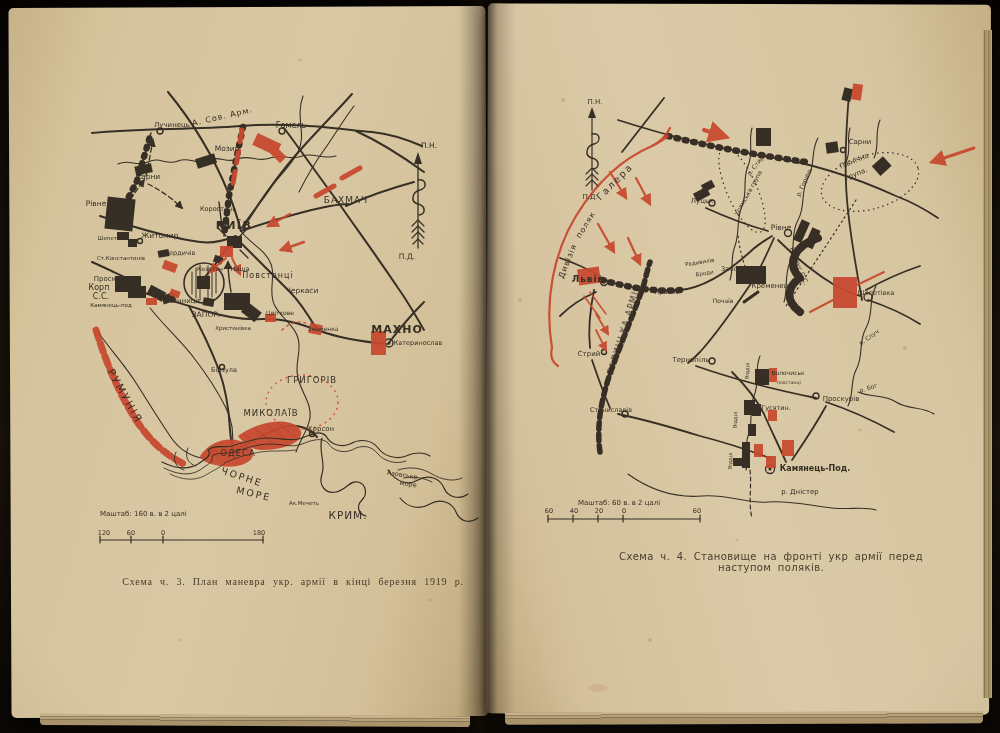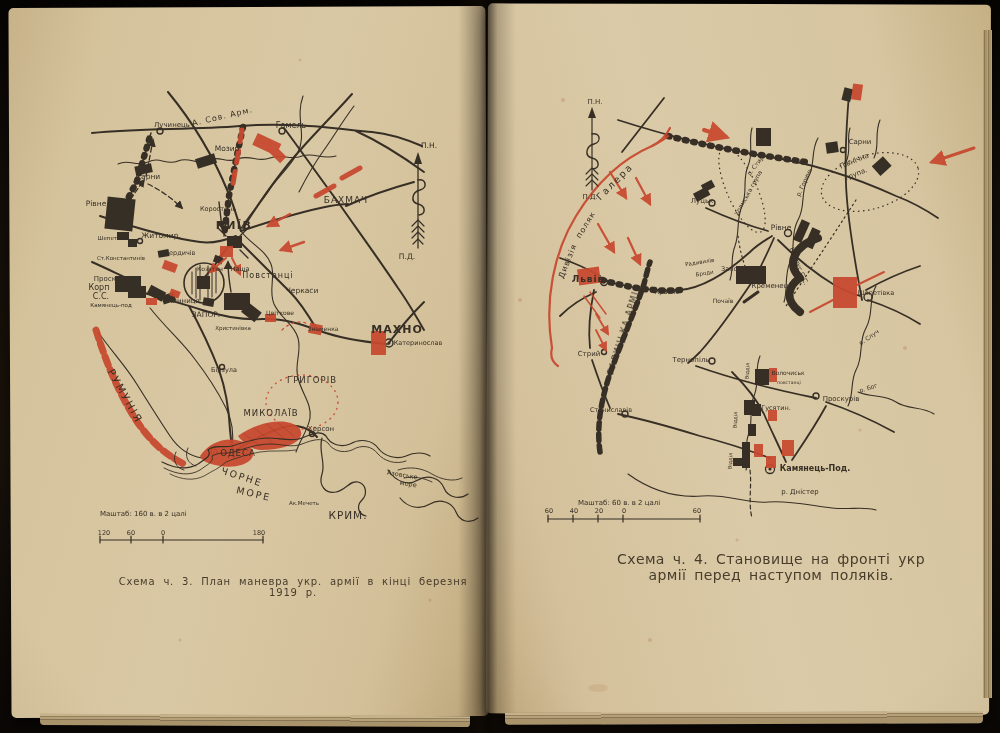--- a/index.html
+++ b/index.html
@@ -23,22 +23,22 @@
   .stack-edge{left:983px;top:30px;width:9px;height:668px;
     background:repeating-linear-gradient(90deg,#b7a277 0 1px,#8a7854 1px 2px,#a89368 2px 4px);}
   svg.art{position:absolute;left:0;top:0;pointer-events:none;}
   .ks{stroke:var(--ink);fill:none}
   .rs{stroke:var(--red);fill:none}
   .kf{fill:var(--ink);stroke:none}
   .rf{fill:var(--red);stroke:none}
   svg path, svg line, svg polyline{stroke-linecap:round;stroke-linejoin:round}
   svg text{font-family:"DejaVu Sans",sans-serif;fill:var(--ink)}
   .caption{position:absolute;color:#342a1c;text-align:center;opacity:.88;}
-  .caption-left{left:118px;top:576px;width:350px;font-size:10px;letter-spacing:.8px;word-spacing:4px;}
-  .caption-right{left:606px;top:551px;width:330px;font-size:14px;letter-spacing:.4px;word-spacing:3px;}
+  .caption-left{left:118px;top:576px;width:350px;font-size:10px;letter-spacing:.8px;word-spacing:4px;font-family:Liberation Serif, serif;}
+  .caption-right{left:606px;top:551px;width:330px;font-size:10px;letter-spacing:.4px;word-spacing:3px;}
   :root{--ink:#2b241c;--red:#c64128;}
 </style>
 </head>
 <body>
 
 <div class="spread">
   <div class="page page-left"></div>
   <div class="page page-right"></div>
   <div class="gutter"></div>
   <div class="stack stack-left"></div>

